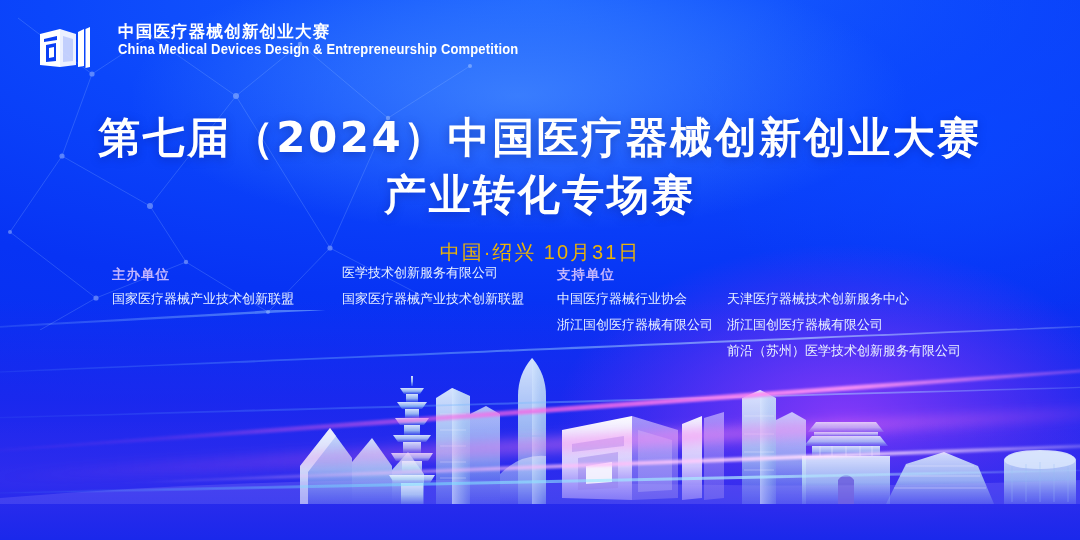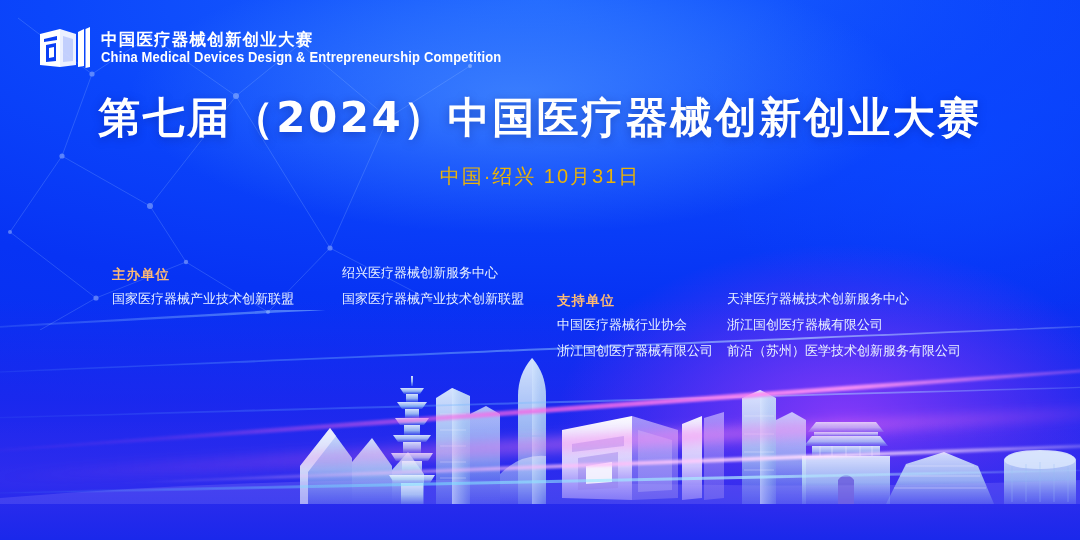--- a/index.html
+++ b/index.html
@@ -57,58 +57,58 @@
     background:linear-gradient(90deg,rgba(255,255,255,0),rgba(255,190,250,.8) 45%,rgba(255,225,255,.9) 65%,rgba(255,255,255,0));
     filter:blur(1px);border-radius:50%;}
   .cyan1{position:absolute;left:-40px;top:170px;width:1180px;height:3px;transform:rotate(-1.2deg);
     background:linear-gradient(90deg,rgba(120,220,255,0),rgba(120,225,255,.55) 40%,rgba(180,240,255,.7) 68%,rgba(120,220,255,0));
     filter:blur(.6px);border-radius:50%;}
 
   
   .skyline{position:absolute;left:0;bottom:36px;width:1080px;height:150px;}
 
   
-  .brand{position:absolute;left:38px;top:24px;display:flex;align-items:center;gap:11px;}
+  .brand{position:absolute;left:38px;top:24px;display:flex;align-items:flex-start;gap:28px;}
   .brand-mark{width:52px;height:48px;flex:0 0 auto;}
   .brand-text{display:flex;flex-direction:column;gap:2px;}
   .brand-cn{
     font-size:16.5px;font-weight:bold;color:#ffffff;letter-spacing:1.2px;line-height:1;
     font-family:"DejaVu Sans","Liberation Sans",sans-serif;
   }
   .brand-en{
     font-size:13px;color:#ffffff;letter-spacing:.15px;line-height:1;white-space:nowrap;
     font-family:"Liberation Sans",sans-serif;font-weight:bold;transform:scaleY(1.08);transform-origin:left center;
   }
 
   
-  .titles{position:absolute;left:0;top:92px;width:1080px;text-align:center;}
+  .titles{position:absolute;left:0;top:112px;width:1080px;text-align:center;}
   .title-1{
     font-size:42px;font-weight:bold;color:#ffffff;letter-spacing:2.5px;line-height:1.25;
     font-family:"DejaVu Sans","Liberation Sans",sans-serif;
     text-shadow:0 2px 10px rgba(0,20,110,.35);
   }
   .title-2{
     font-size:42px;font-weight:bold;color:#ffffff;letter-spacing:2.5px;line-height:1.25;margin-top:4px;
     font-family:"DejaVu Sans","Liberation Sans",sans-serif;
     text-shadow:0 2px 10px rgba(0,20,110,.35);
   }
   .subtitle{
     margin-top:18px;font-size:20px;color:#eab308;letter-spacing:2px;
     font-family:Liberation Sans, sans-serif;
   }
 
   
   .orgs{position:absolute;left:112px;top:266px;width:900px;display:flex;}
   .org-col{display:flex;flex-direction:column;}
   .c1{width:230px;}
   .c2{width:215px;}
-  .c3{width:170px;justify-content:flex-end;}
+  .c3{width:170px;}
   .c4{width:280px;}
   .org-head{
-    font-size:13.5px;font-weight:bold;color:#fdba74;letter-spacing:1px;margin-bottom:10px;height:16px;
+    font-size:13.5px;font-weight:bold;color:#c4b5fd;letter-spacing:1px;margin-bottom:10px;height:16px;
     font-family:"DejaVu Sans","Liberation Sans",sans-serif;
   }
   .org-head.blank{visibility:hidden;}
   .org-item{
     font-size:13px;color:#eaf2ff;line-height:1;margin-bottom:13px;white-space:nowrap;
     font-family:"DejaVu Sans","Liberation Sans",sans-serif;
   }
 </style>
 </head>
 <body>
@@ -305,32 +305,33 @@
       <path d="M25 12 L35 15 L35 37 L25 38 Z" fill="#0a3ff5" opacity=".18"></path>
     </svg>
     <div class="brand-text">
       <div class="brand-cn">中国医疗器械创新创业大赛</div>
       <div class="brand-en">China Medical Devices Design &amp; Entrepreneurship Competition</div>
     </div>
   </div>
 
   <div class="titles">
     <div class="title-1">第七届（2024）中国医疗器械创新创业大赛</div>
+    <div class="title-2">产业转化专场赛</div>
     <div class="subtitle">中国·绍兴   10月31日</div>
   </div>
 
   <div class="orgs">
 
     <div class="org-col c1">
       <div class="org-head">主办单位</div>
       <div class="org-item">国家医疗器械产业技术创新联盟</div>
     </div>
 
     <div class="org-col c2">
-      <div class="org-item">绍兴医疗器械创新服务中心</div>
+      <div class="org-item">医学技术创新服务有限公司</div>
       <div class="org-item">国家医疗器械产业技术创新联盟</div>
     </div>
 
     <div class="org-col c3">
       <div class="org-head">支持单位</div>
       <div class="org-item">中国医疗器械行业协会</div>
       <div class="org-item">浙江国创医疗器械有限公司</div>
     </div>
 
     <div class="org-col c4">

